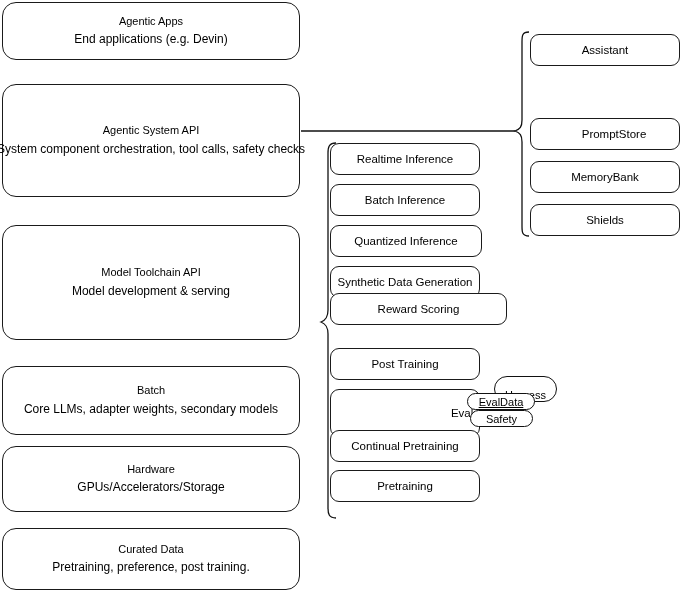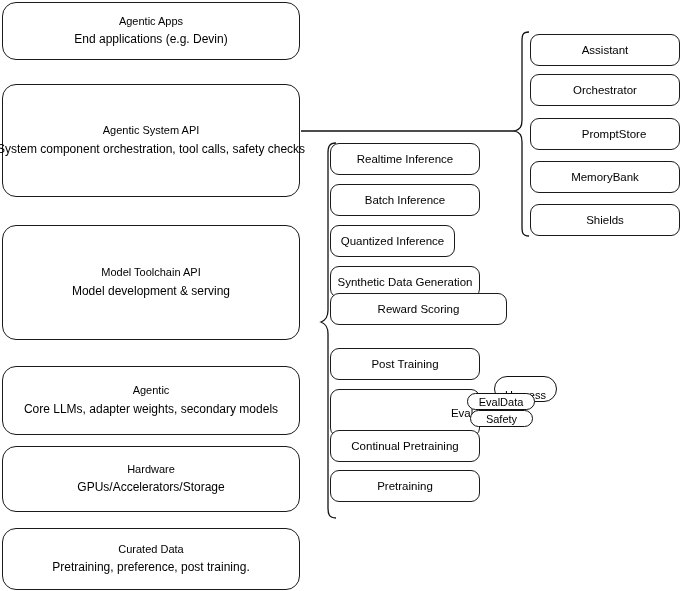--- a/index.html
+++ b/index.html
@@ -104,21 +104,21 @@
     <div class="ttl">Agentic System API</div>
     <div class="sub">System component orchestration, tool calls, safety checks</div>
   </div>
 
   <div class="box layer" style="left:2px; top:225px; width:298px; height:115px;">
     <div class="ttl">Model Toolchain API</div>
     <div class="sub">Model development &amp; serving</div>
   </div>
 
   <div class="box layer" style="left:2px; top:366px; width:298px; height:69px;">
-    <div class="ttl">Agentic</div>
+    <div class="ttl">Batch</div>
     <div class="sub">Core LLMs, adapter weights, secondary models</div>
   </div>
 
   <div class="box layer" style="left:2px; top:446px; width:298px; height:66px;">
     <div class="ttl">Hardware</div>
     <div class="sub">GPUs/Accelerators/Storage</div>
   </div>
 
   <div class="box layer" style="left:2px; top:528px; width:298px; height:62px;">
     <div class="ttl">Curated Data</div>
@@ -126,21 +126,21 @@
   </div>
 
   <div class="box item" style="left:330px; top:143px; width:150px; height:32px;">
     <div class="ttl">Realtime Inference</div>
   </div>
 
   <div class="box item" style="left:330px; top:184px; width:150px; height:32px;">
     <div class="ttl">Batch Inference</div>
   </div>
 
-  <div class="box item" style="left:330px; top:225px; width:125px; height:32px;">
+  <div class="box item" style="left:330px; top:225px; width:152px; height:32px;">
     <div class="ttl">Quantized Inference</div>
   </div>
 
   <div class="box item" style="left:330px; top:266px; width:150px; height:32px;">
     <div class="ttl">Synthetic Data Generation</div>
   </div>
 
   <div class="box item" style="left:330px; top:293px; width:177px; height:32px;">
     <div class="ttl">Reward Scoring</div>
   </div>
@@ -158,35 +158,32 @@
   </div>
 
   <div class="box item" style="left:330px; top:470px; width:150px; height:32px;">
     <div class="ttl">Pretraining</div>
   </div>
 
   <div class="pill" style="left:494px; top:376px; width:63px; height:26px;align-items:flex-end;">
     <span>Harness</span>
   </div>
 
-  <div class="pill" style="left:467px; top:393px; width:68px; height:17px;">
+  <div class="pill" style="left:467px; top:393px; width:68px; height:17px;text-decoration:underline;">
     <span>EvalData</span>
   </div>
 
   <div class="pill" style="left:470px; top:410px; width:63px; height:17px;">
     <span>Safety</span>
   </div>
 
   <div class="box item" style="left:530px; top:34px; width:150px; height:32px;">
     <div class="ttl">Assistant</div>
   </div>
 
-  <div class="box item" style="left:530px; top:74px; width:150px; height:32px;">
-    <div class="ttl">Orchestrator</div>
-  </div>
 
   <div class="box item" style="left:530px; top:118px; width:150px; height:32px;padding-left:18px;">
     <div class="ttl">PromptStore</div>
   </div>
 
   <div class="box item" style="left:530px; top:161px; width:150px; height:32px;">
     <div class="ttl">MemoryBank</div>
   </div>
 
   <div class="box item" style="left:530px; top:204px; width:150px; height:32px;">

